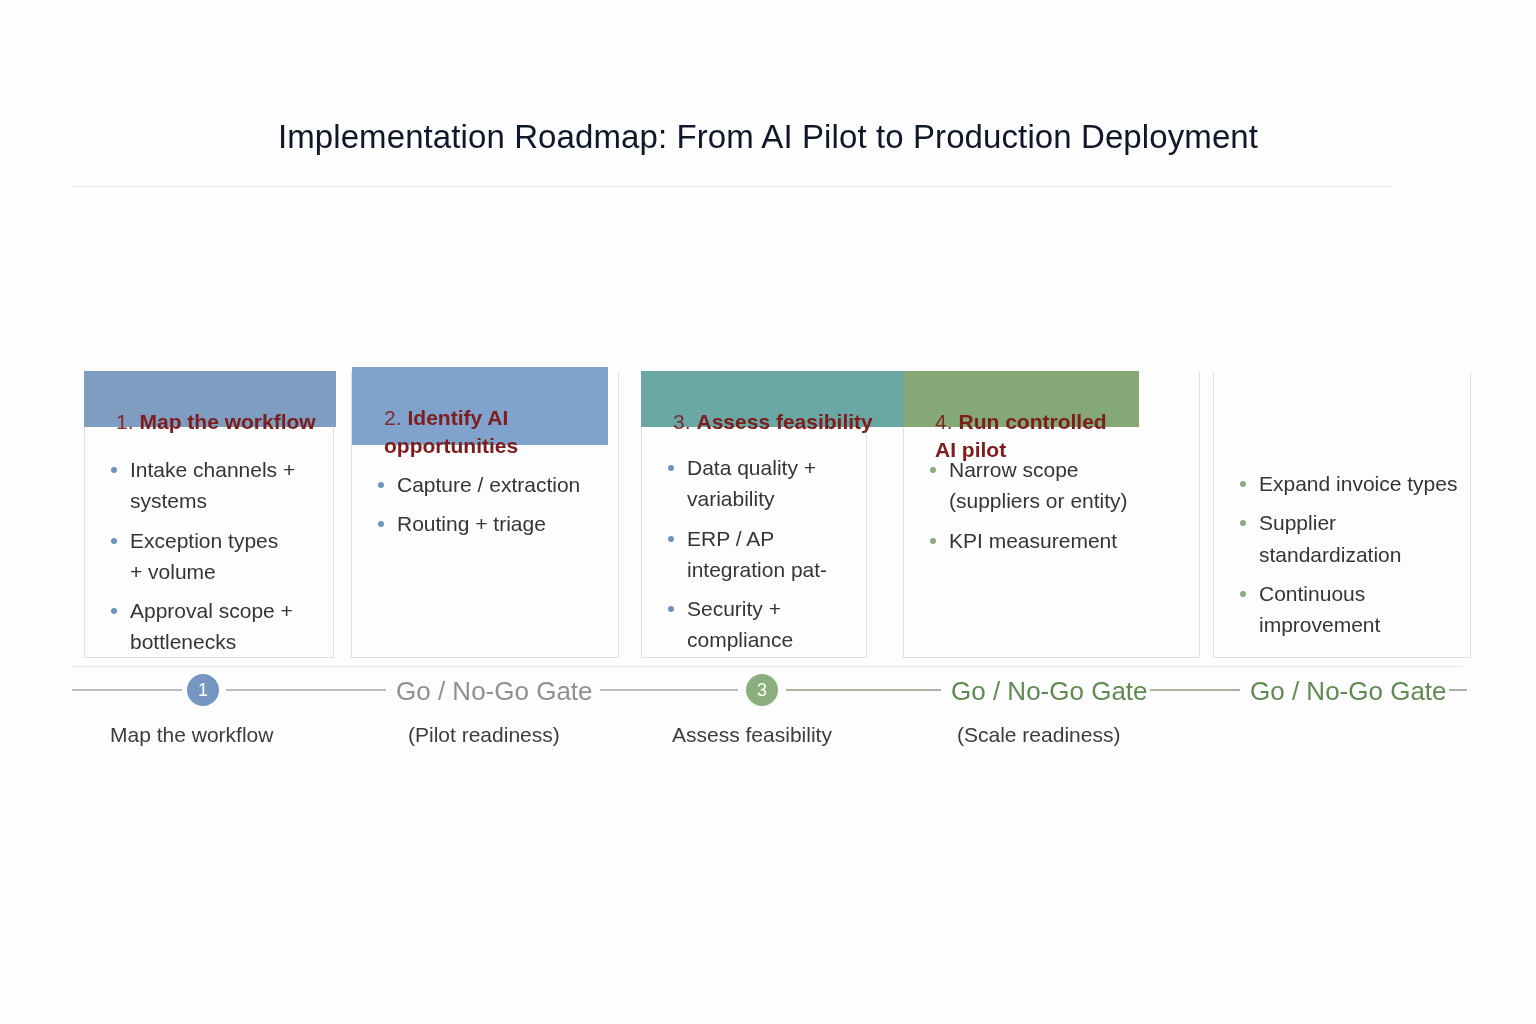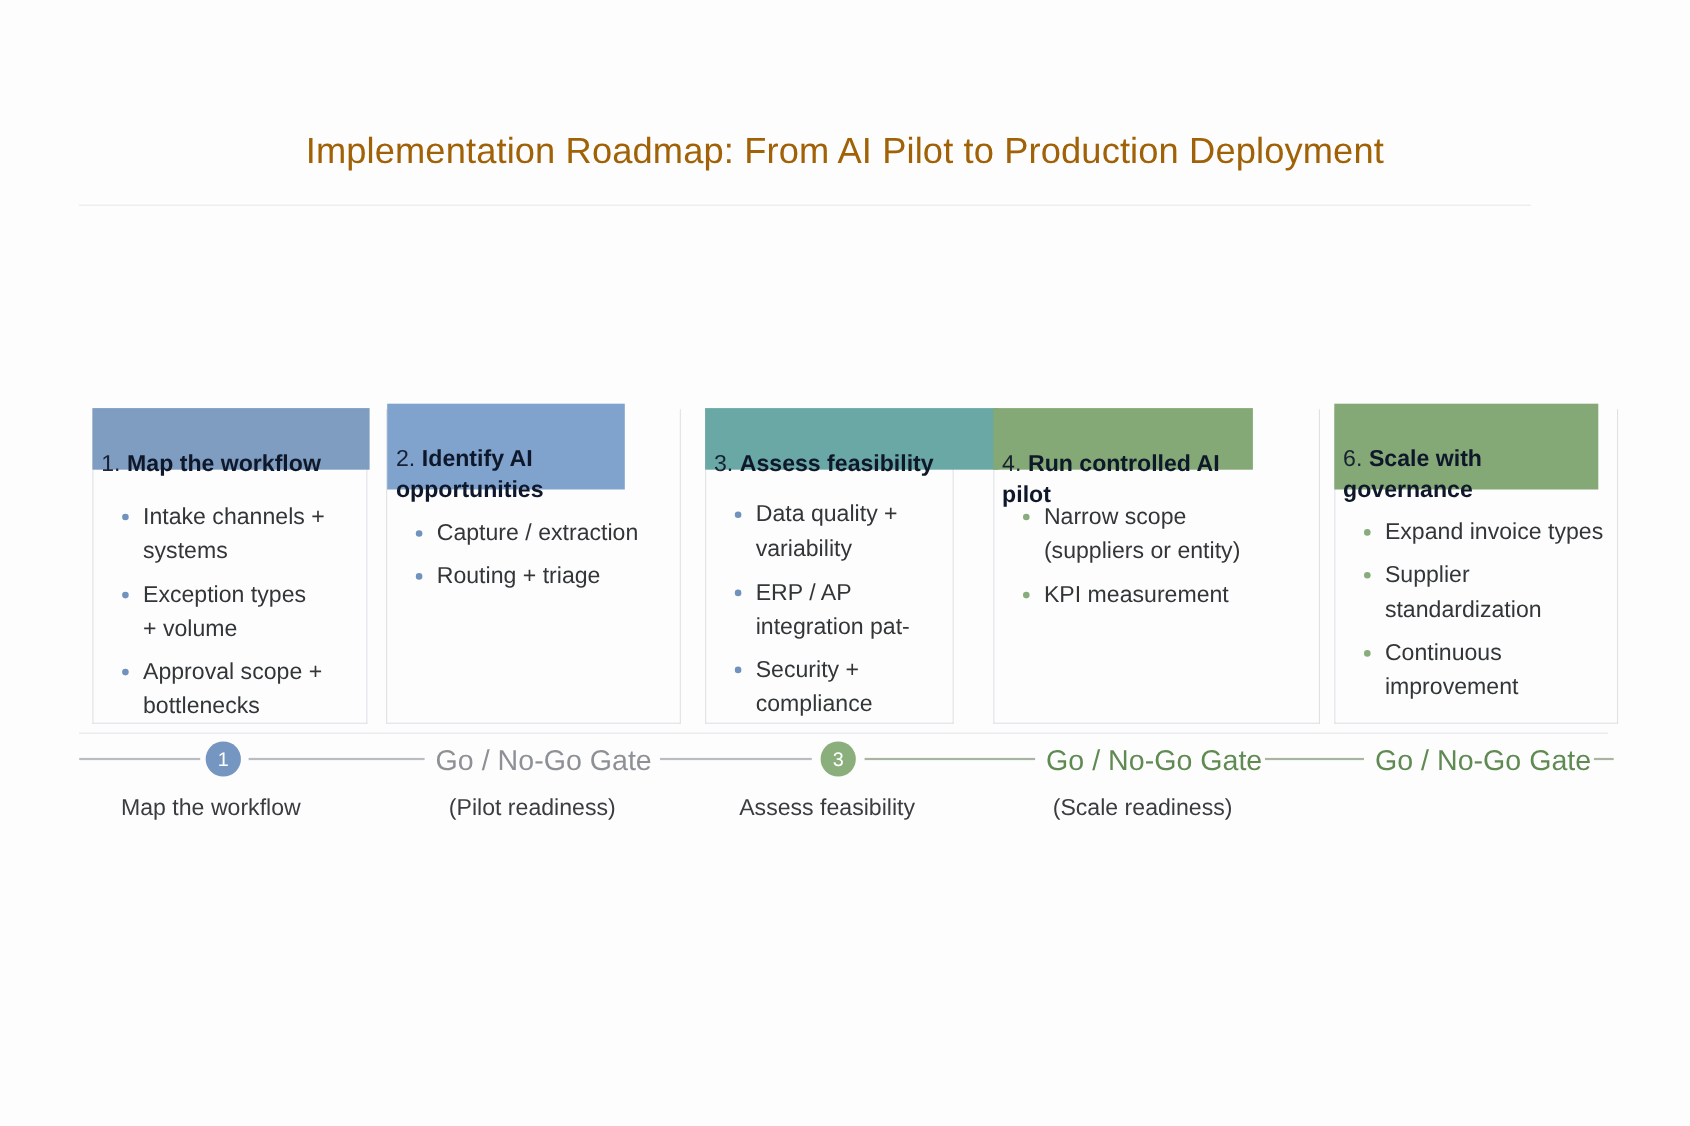--- a/index.html
+++ b/index.html
@@ -17,21 +17,21 @@
 
   
   #page-title {
     position: absolute;
     left: 0;
     top: 118px;
     width: 1536px;
     text-align: center;
     font-size: 33px;
     font-weight: 400;
-    color: #a16207;
+    color: #0f172a;
     letter-spacing: 0.1px;
     white-space: nowrap;
   }
   #title-divider {
     position: absolute;
     left: 72px;
     top: 186px;
     width: 1320px;
     height: 1px;
     background: #e7e8ea;
@@ -50,22 +50,22 @@
     top: 372px;
     height: 286px;
     background: #fdfdfd;
     border: 1px solid #dfe1e5;
     border-top: none;
     box-sizing: border-box;
   }
   .card-header {
     position: absolute;
     box-sizing: border-box;
-    padding: 9px 14px 10px 8px;
-    color: #0f172a;
+    padding: 9px 14px 10px 32px;
+    color: #7f1d1d;
     font-size: 21px;
     font-weight: 600;
     line-height: 1.34;
     white-space: pre-line;
     z-index: 5;
     text-shadow: 0 0 1px rgba(0,0,0,0.06);
   }
   .card-header .num {
     font-weight: 400;
     opacity: 0.92;
@@ -98,21 +98,21 @@
     border-radius: 50%;
     background: var(--dot, #6f93bd);
   }
 
   
   #card-1 { left: 84px;   width: 250px; }
   #card-1 .card-header { left: -1px; top: -1px; width: 252px; height: 56px; }
   #card-1 .bullets { top: 82px; }
 
   #card-2 { left: 351px;  width: 268px; }
-  #card-2 .card-header { left: 0px; top: -5px; width: 216px; height: 78px; }
+  #card-2 .card-header { left: 0px; top: -5px; width: 256px; height: 78px; }
   #card-2 .bullets { top: 97px; }
 
   #card-3 { left: 641px;  width: 226px; }
   #card-3 .card-header { left: -1px; top: -1px; width: 267px; height: 56px; }
   #card-3 .bullets { top: 80px; }
 
   #card-4 { left: 903px;  width: 297px; }
   #card-4 .card-header { left: -1px; top: -1px; width: 236px; height: 56px; }
   #card-4 .bullets { top: 82px; }
 
@@ -211,24 +211,20 @@
       <span class="num">4.</span><span>Run controlled AI pilot</span>
     </div>
     <ul class="bullets" style="--dot: #88ac7c;">
       <li>Narrow scope
 (suppliers or entity)</li>
       <li>KPI measurement</li>
     </ul>
   </div>
 
   <div class="card" id="card-6">
-    <div class="card-header" style="background: rgb(132, 169, 119);">
-      <span class="num">6.</span><span>Scale with
-governance</span>
-    </div>
     <ul class="bullets" style="--dot: #88ac7c;">
       <li>Expand invoice types</li>
       <li>Supplier standardization</li>
       <li>Continuous improvement</li>
     </ul>
   </div>
 </div>
 
 <div id="timeline-divider"></div>
 <div>

